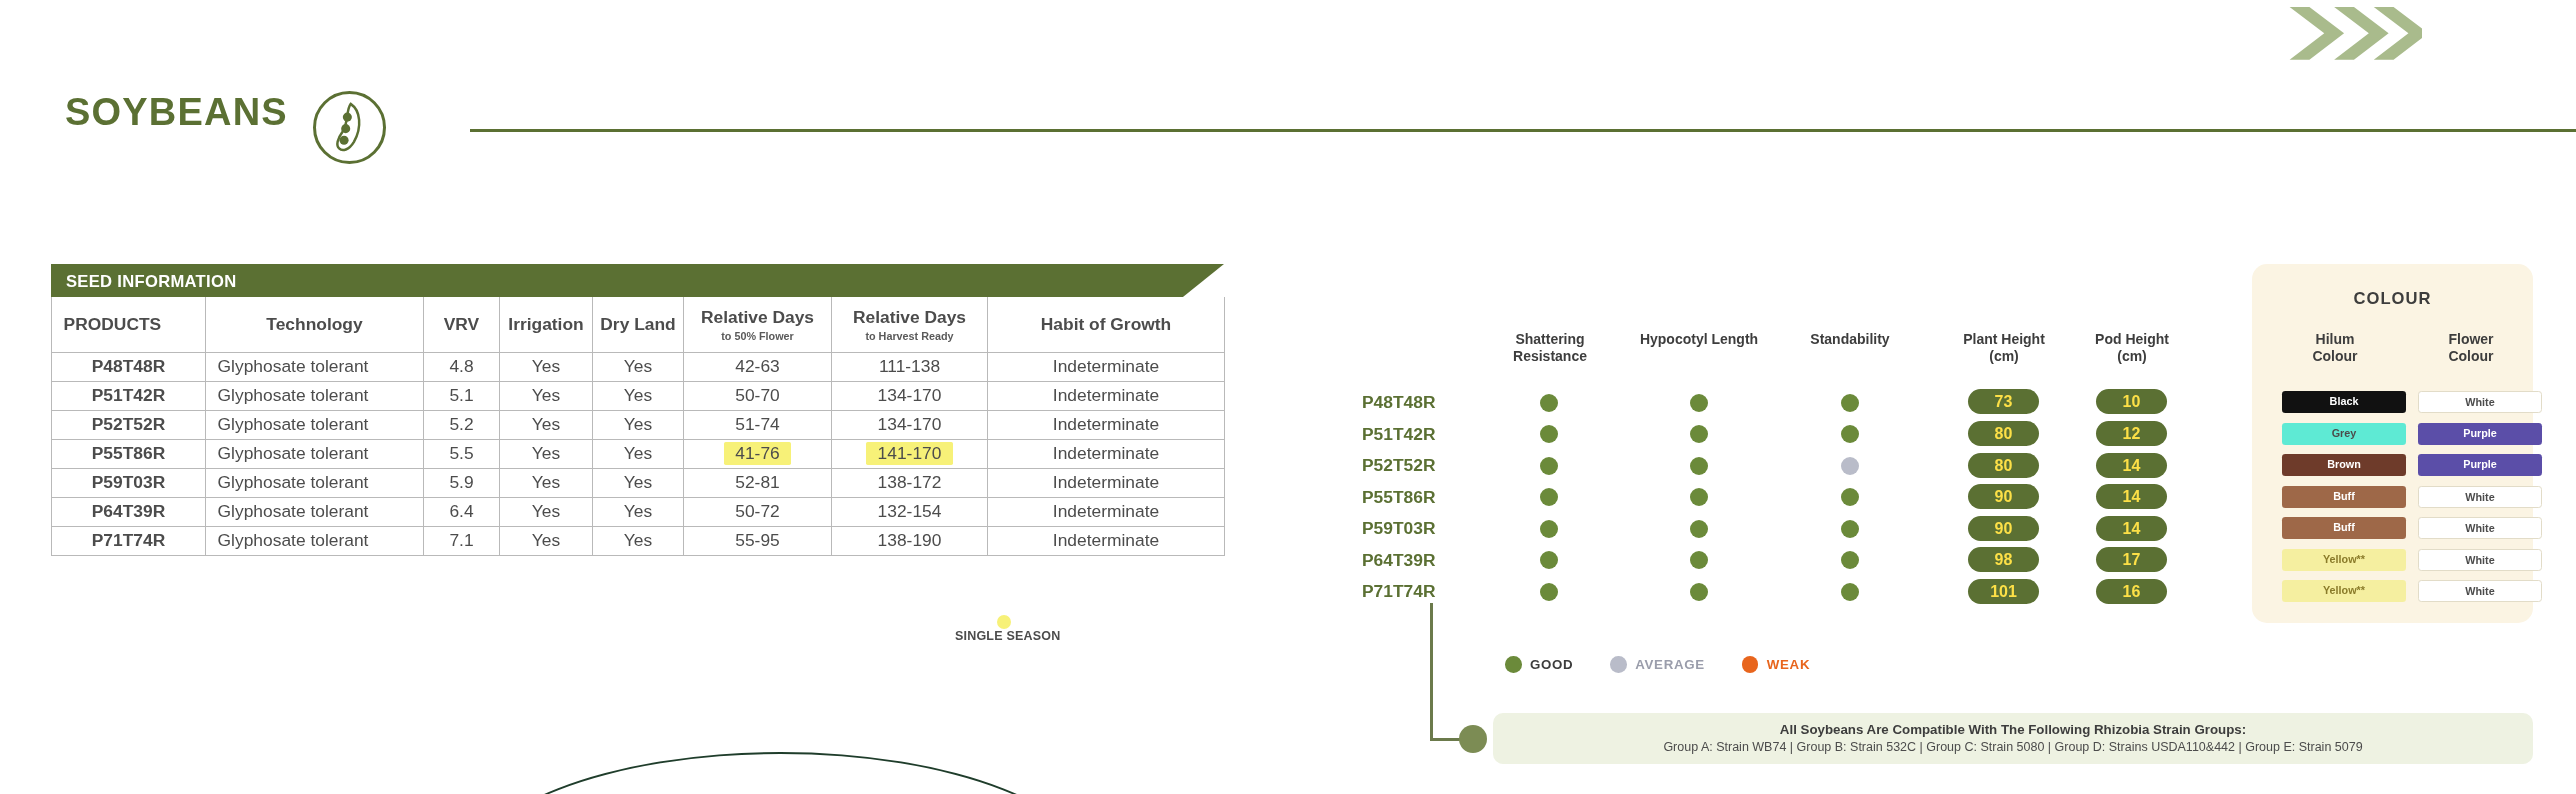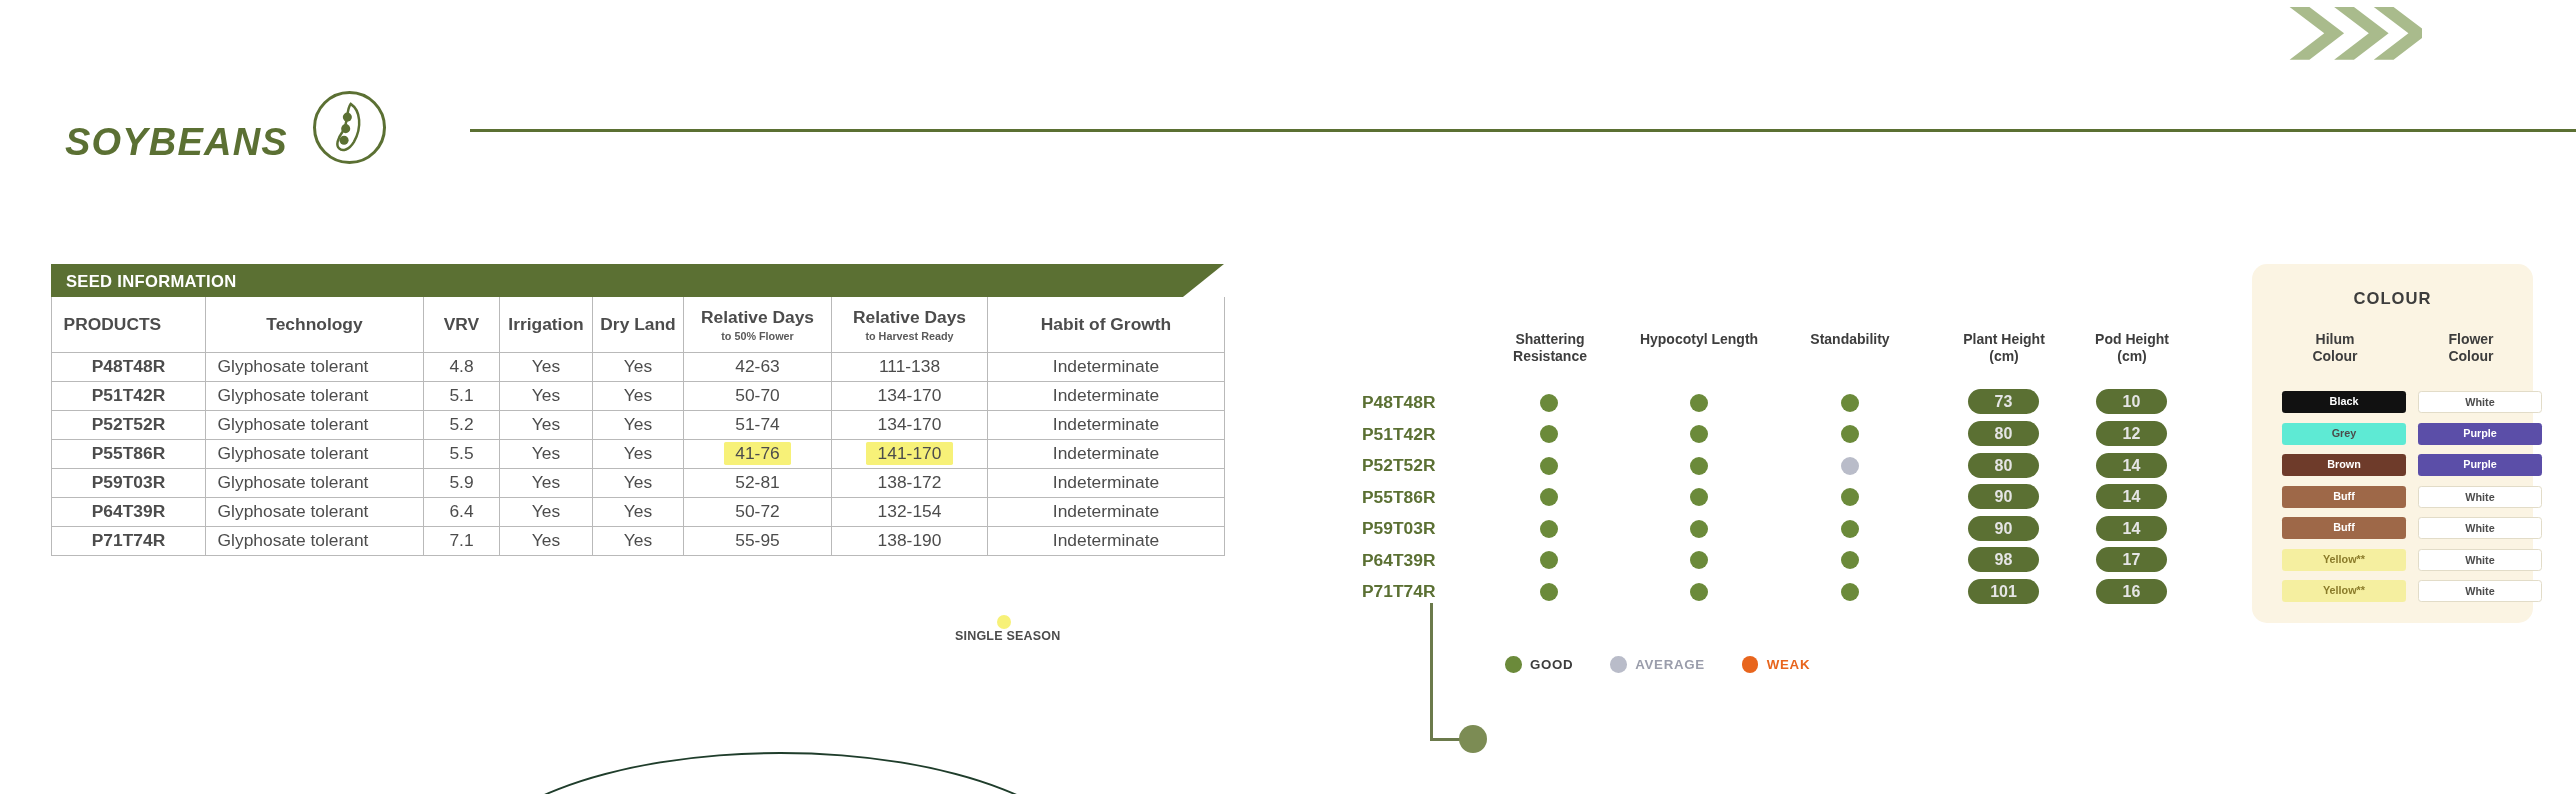--- a/index.html
+++ b/index.html
@@ -18,21 +18,21 @@
 
   
   .chevrons {
     position: absolute;
     top: 1.7px; right: 154px;
     width: 141px; height: 66px;
   }
   .title-block {
     position: absolute;
     left: 65px; top: 91px;
-    display: flex; align-items: flex-end; font-style: italic;
+    display: flex; align-items: flex-start;
   }
   .crop-title {
     font-size: 38px;
     font-weight: bold;
     letter-spacing: 1.2px;
     color: #5b7033;
     font-family: "Liberation Sans", sans-serif;
   }
   .crop-icon {
     width: 73px; height: 73px;
@@ -175,21 +175,21 @@
   .rating-dot {
     position: absolute;
     width: 18px; height: 18px;
     border-radius: 50%;
   }
   .pill {
     position: absolute;
     width: 71px; height: 25px;
     border-radius: 12.5px;
     background: #5b7033;
-    color: #e5e5e5;
+    color: #fde047;
     font-size: 16px;
     font-weight: bold;
     text-align: center;
     line-height: 25px;
   }
   .swatch {
     position: absolute;
     width: 124px; height: 21.6px;
     border-radius: 3.3px;
     font-size: 10.8px;
@@ -489,15 +489,19 @@
       <span class="bullet" style="background:#e8651d"></span>
       <span style="color:#e8651d">WEAK</span>
     </div>
   </div>
 
 
   <div class="connector-v"></div>
   <div class="connector-h"></div>
   <div class="connector-dot"></div>
 
+  <div class="rhizo-band">
+    <div class="l1">All Soybeans Are Compatible With The Following Rhizobia Strain Groups:</div>
+    <div class="l2">Group A: Strain WB74 | Group B: Strain 532C | Group C: Strain 5080 | Group D: Strains USDA110&amp;442 | Group E: Strain 5079</div>
+  </div>
 
 </div>
 
 
 </body></html>

